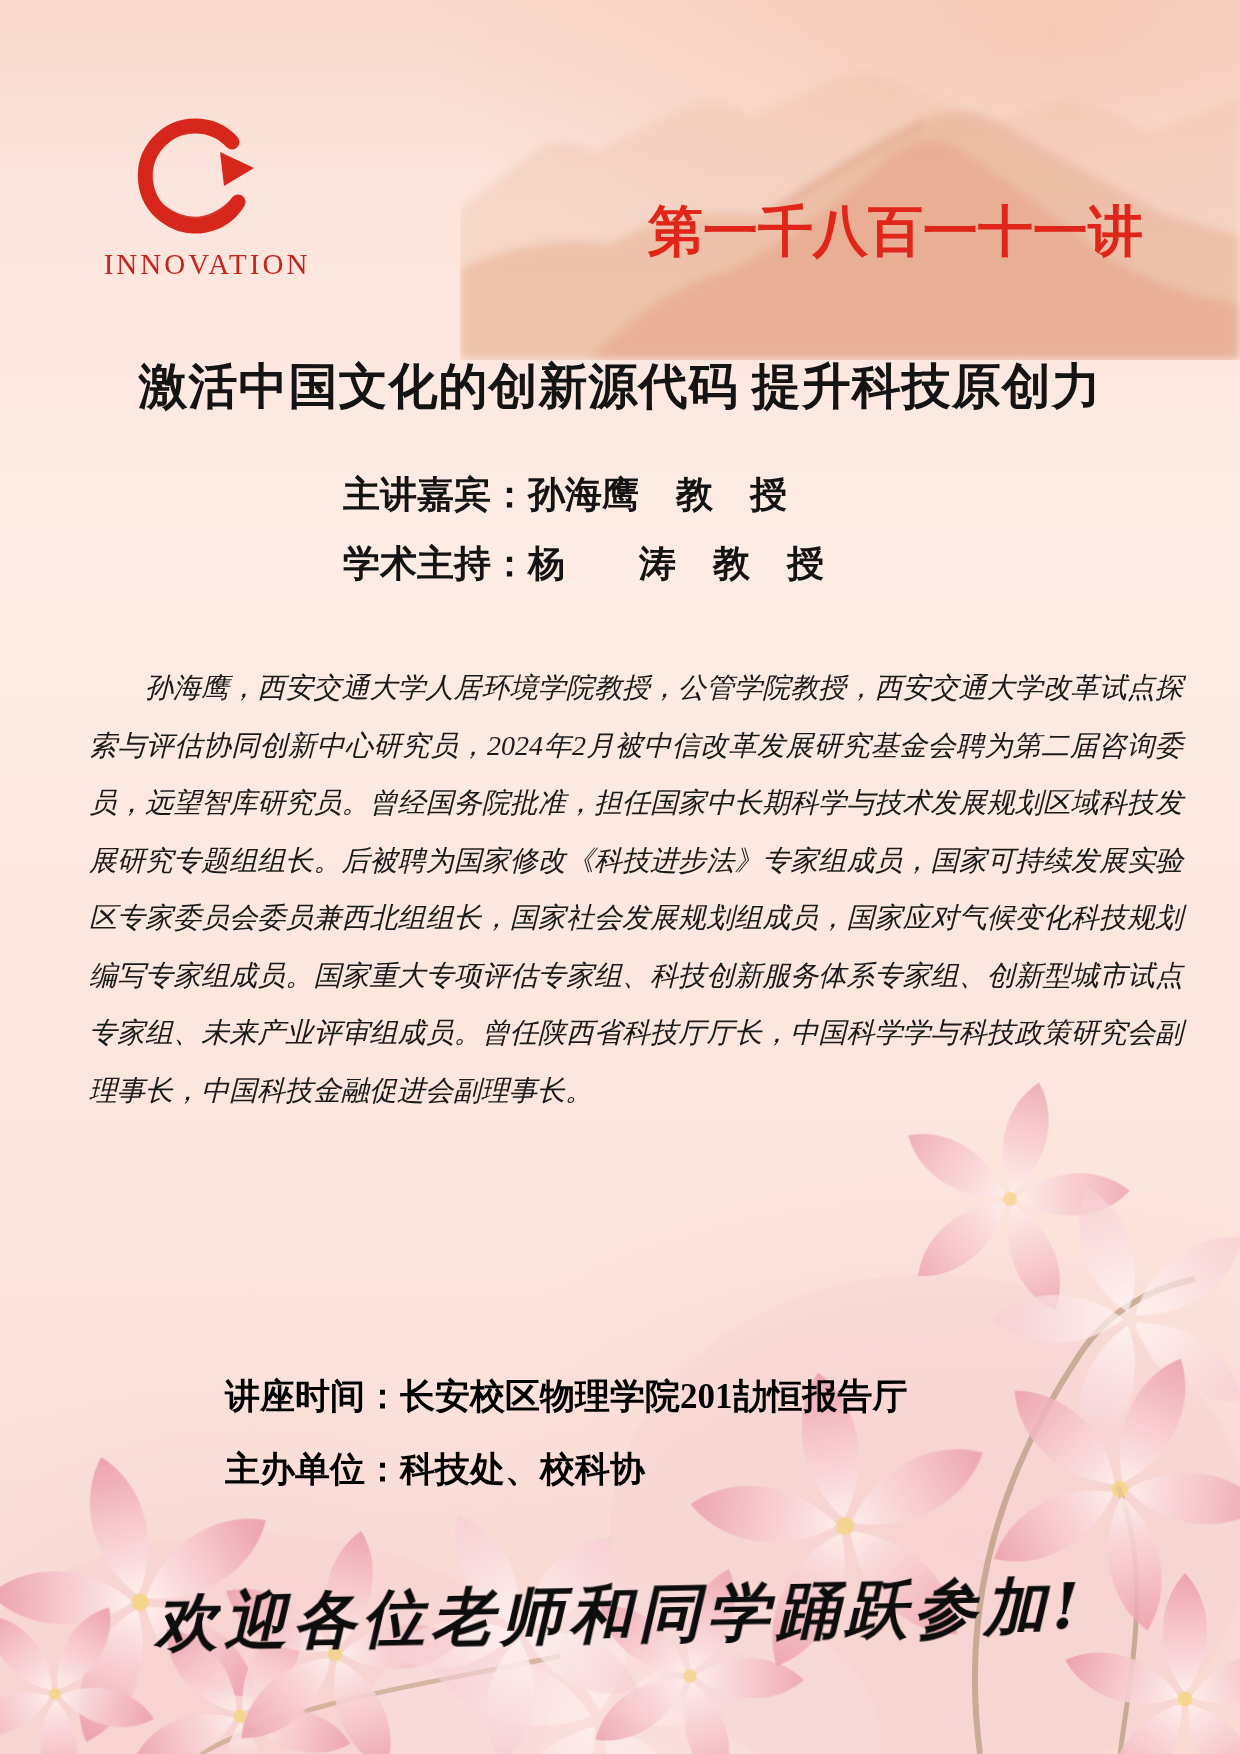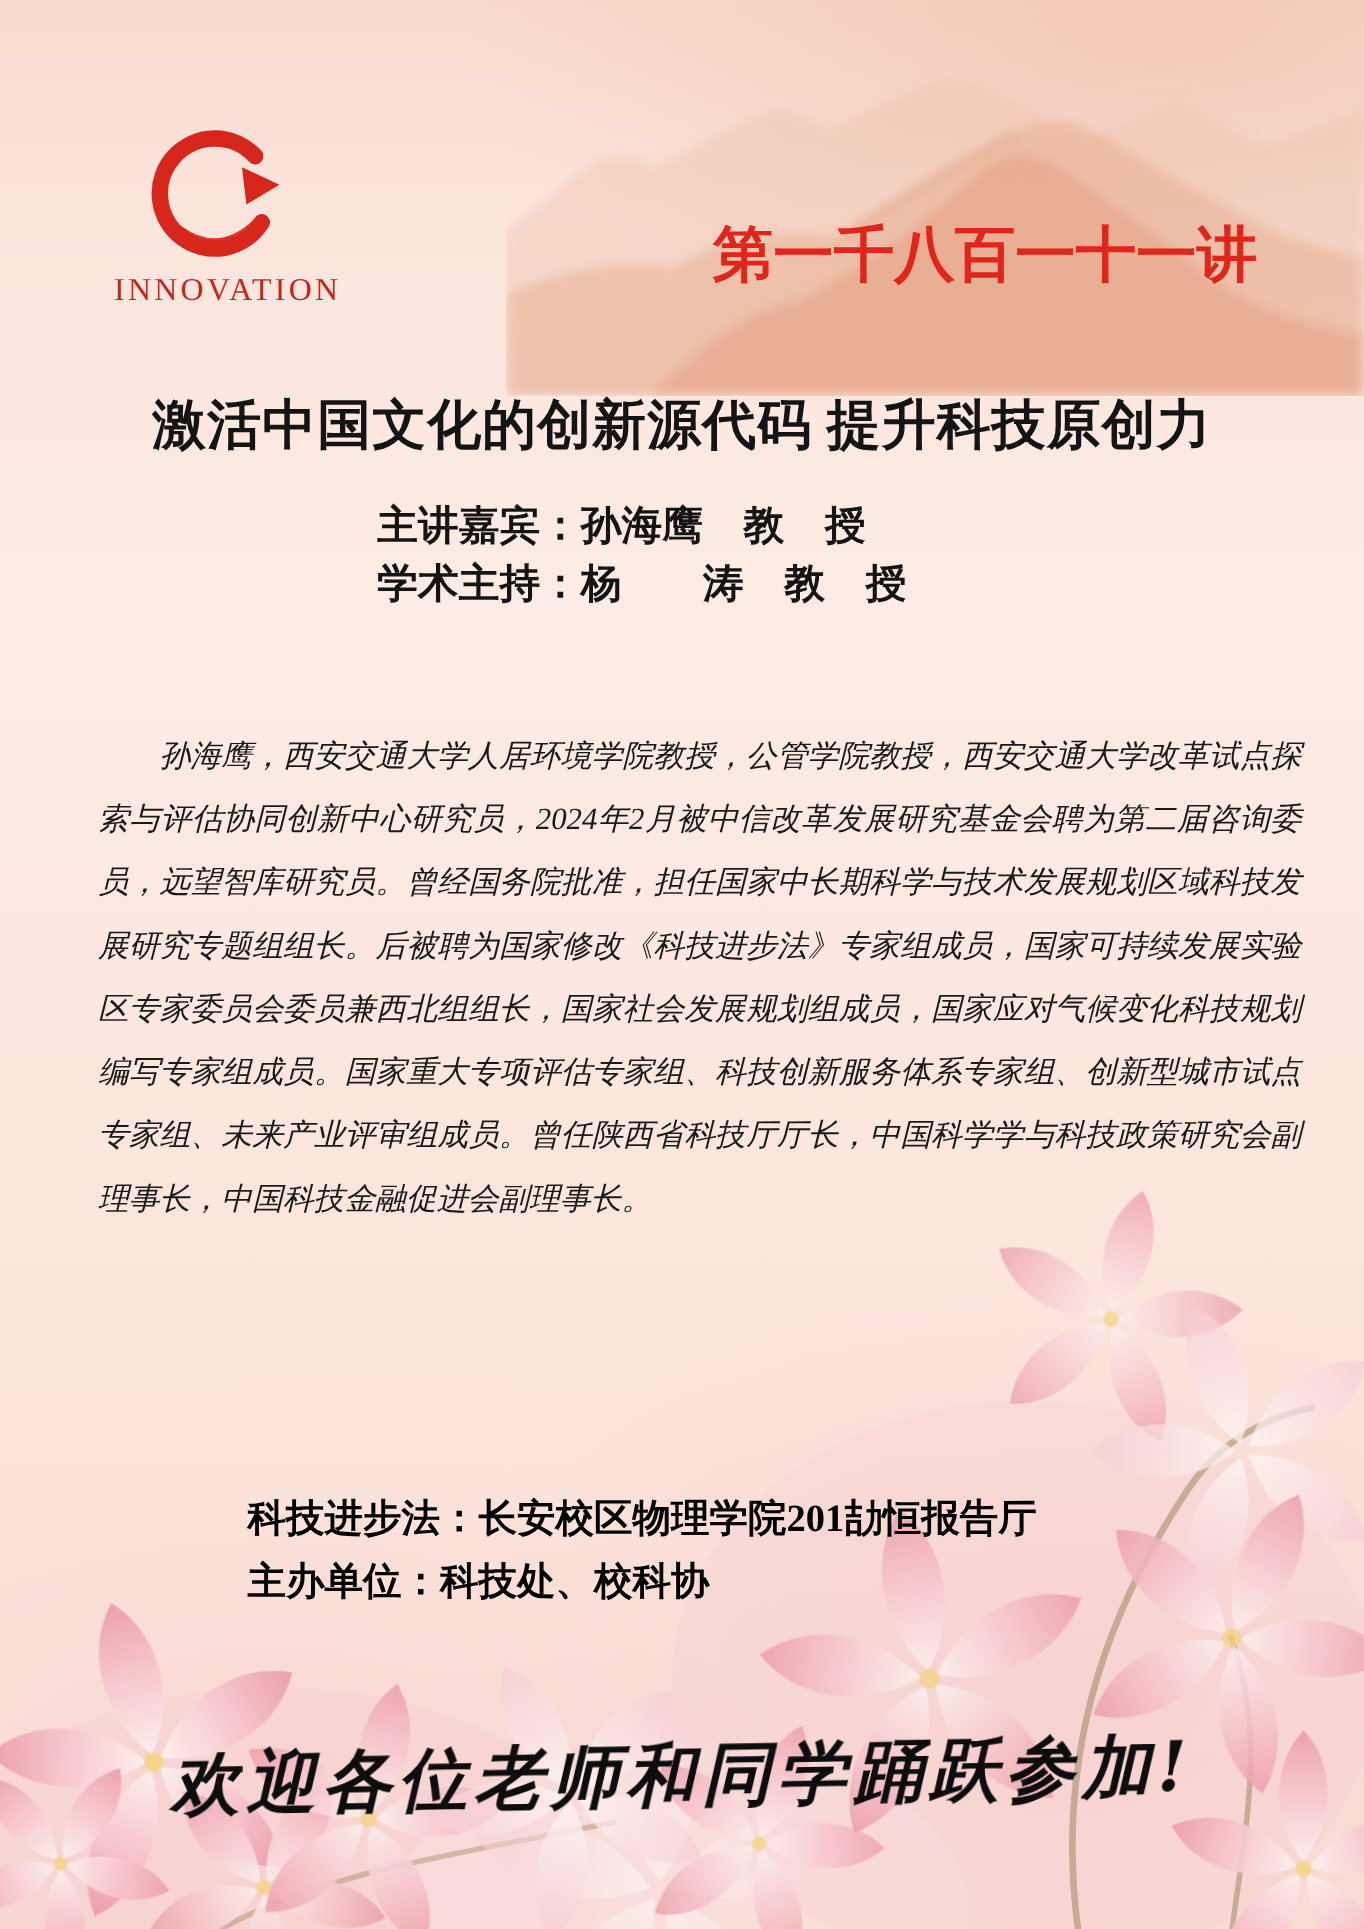--- a/index.html
+++ b/index.html
@@ -78,21 +78,21 @@
     color: #000;
   }
   .welcome {
     position: absolute; left: 0; top: 1572px;
     width: 100%; text-align: center;
     font-size: 63px; font-weight: 900; font-style: italic;
     letter-spacing: 6px; color: #0d0d0d;
     transform: rotate(-1deg);
     font-family: "DejaVu Serif", "Liberation Serif", serif;
   }
-  .row { white-space: pre-wrap; }
+  .row { white-space: pre-wrap; margin-top: 16px; }
 </style>
 </head>
 <body>
 
 <div class="page">
 
   <svg class="mountains" viewBox="0 0 780 360">
     <defs>
       <filter id="soft" x="-20%" y="-20%" width="140%" height="140%">
         <feGaussianBlur stdDeviation="5"></feGaussianBlur>
@@ -167,19 +167,19 @@
   <div class="lecture-title">激活中国文化的创新源代码 提升科技原创力</div>
 
   <div class="speakers">
     <div class="row"><span>主讲嘉宾：</span><span>孙海鹰　教　授</span></div>
     <div class="row"><span>学术主持：</span><span>杨　　涛　教　授</span></div>
   </div>
 
   <p class="bio">孙海鹰，西安交通大学人居环境学院教授，公管学院教授，西安交通大学改革试点探索与评估协同创新中心研究员，2024年2月被中信改革发展研究基金会聘为第二届咨询委员，远望智库研究员。曾经国务院批准，担任国家中长期科学与技术发展规划区域科技发展研究专题组组长。后被聘为国家修改《科技进步法》专家组成员，国家可持续发展实验区专家委员会委员兼西北组组长，国家社会发展规划组成员，国家应对气候变化科技规划编写专家组成员。国家重大专项评估专家组、科技创新服务体系专家组、创新型城市试点专家组、未来产业评审组成员。曾任陕西省科技厅厅长，中国科学学与科技政策研究会副理事长，中国科技金融促进会副理事长。</p>
 
   <div class="details">
-    <div class="row"><span>科技进步法：</span><span>长安校区物理学院201劼恒报告厅</span></div>
+    <div class="row"><span>讲座时间：</span><span>长安校区物理学院201劼恒报告厅</span></div>
     <div class="row"><span>主办单位：</span><span>科技处、校科协</span></div>
   </div>
 
   <div class="welcome">欢迎各位老师和同学踊跃参加!</div>
 
 </div>
 
 </body></html>

